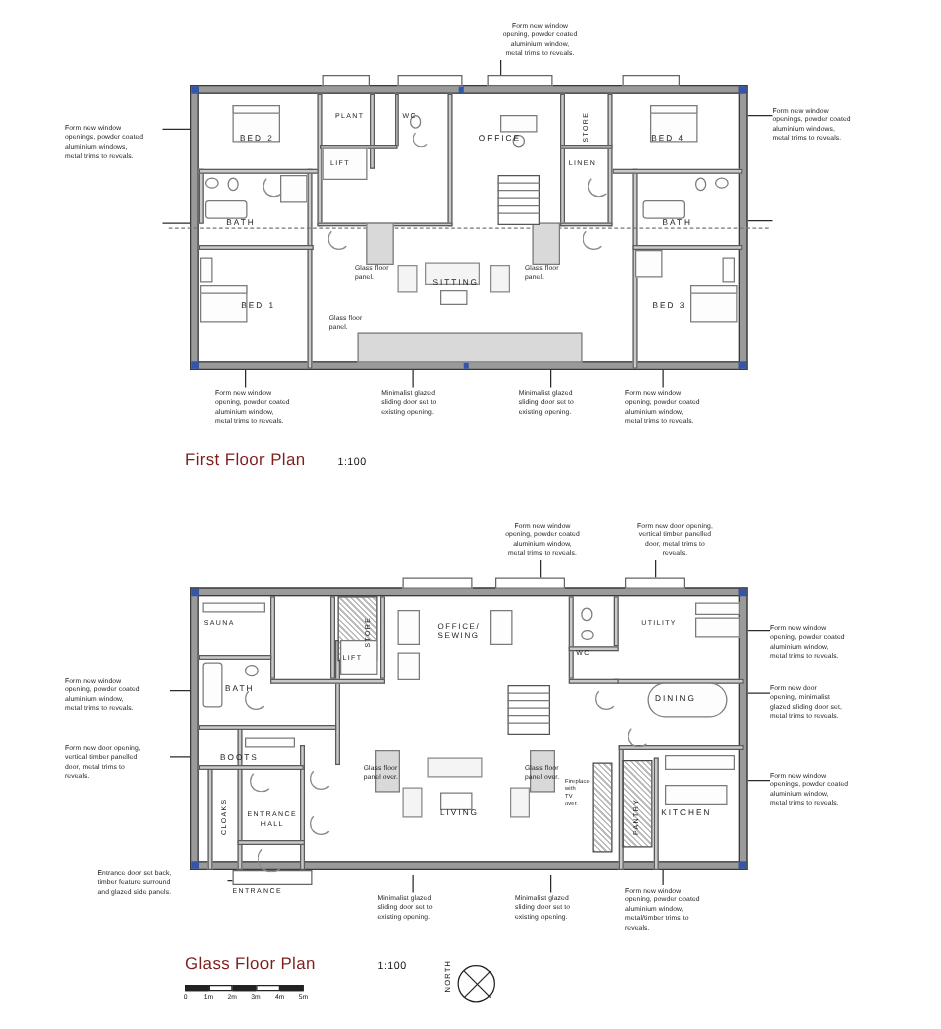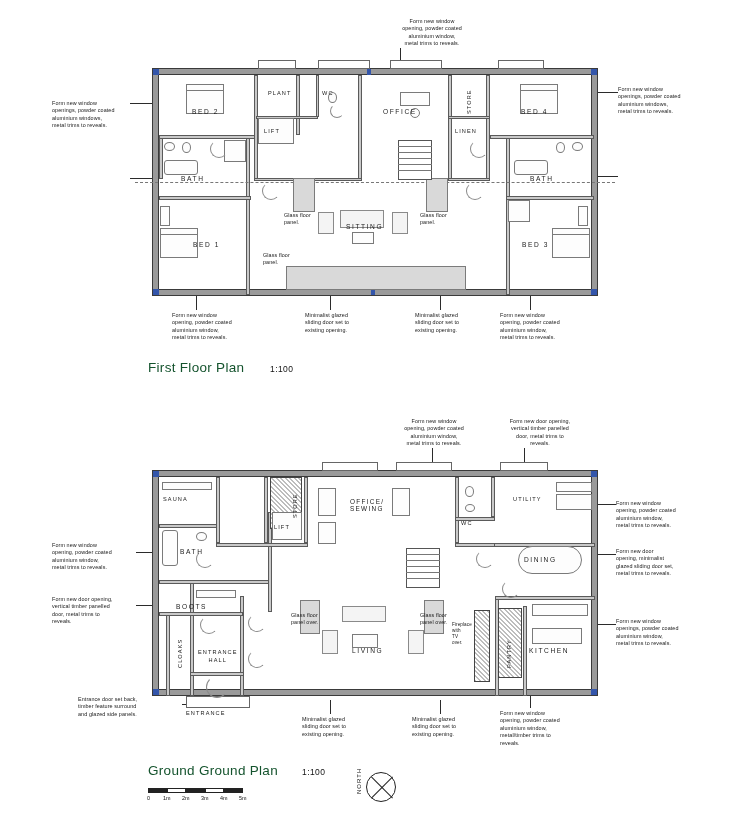--- a/index.html
+++ b/index.html
@@ -30,21 +30,21 @@
   .furn{position:absolute;border:.7px solid #7a7a7a;background:#fdfdfd;box-sizing:border-box;}
   .furn.r{border-radius:50%;}
   .furn.soft{background:#f4f4f4;border-color:#8a8a8a;}
   .door{position:absolute;border:.7px solid #8a8a8a;border-radius:50%;border-top-color:transparent;border-right-color:transparent;box-sizing:border-box;}
   .blue{position:absolute;background:#3355aa;}
   .dash{position:absolute;border-top:.7px dashed #777;}
   .stair{position:absolute;box-sizing:border-box;border:.7px solid #555;background:#fff;}
   .stairline{position:absolute;background:#777;height:.7px;}
 
   
-  .title{position:absolute;font-size:13.5px;letter-spacing:.3px;color:#14532d;}
+  .title{position:absolute;font-size:13.5px;letter-spacing:.3px;color:#7f1d1d;}
   .scale{position:absolute;font-size:8.5px;letter-spacing:.4px;color:#111;}
 
   
   .sb{position:absolute;}
   .sb .seg{position:absolute;height:5px;border:.7px solid #222;box-sizing:border-box;}
   .sb .seg.dark{background:#222;}
   .sb .tick{position:absolute;font-size:5.4px;color:#111;}
 
   
   .north{position:absolute;width:30px;height:30px;border:1px solid #222;border-radius:50%;box-sizing:border-box;}
@@ -371,21 +371,21 @@
     <div class="lbl sm" style="left:274px;top:124px;">LIFT</div>
     <div class="lbl" style="left:524px;top:156px;">DINING</div>
     <div class="lbl" style="left:176px;top:203px;">BOOTS</div>
     <div class="lbl sm vert" style="left:177px;top:268px;">CLOAKS</div>
     <div class="lbl sm" style="left:198px;top:248px;white-space:pre;text-align:center;font-size:5.6px;letter-spacing:1.1px;line-height:8px;"><span>ENTRANCE
 HALL</span></div>
     <div class="lbl" style="left:352px;top:247px;">LIVING</div>
     <div class="lbl sm vert" style="left:506px;top:268px;">PANTRY</div>
     <div class="lbl" style="left:529px;top:247px;">KITCHEN</div>
 
-    <div class="title" style="left:148px;top:363px;">Ground Ground Plan</div>
+    <div class="title" style="left:148px;top:363px;">Glass Floor Plan</div>
     <div class="scale" style="left:302px;top:367px;">1:100</div>
 
     <div class="sb" style="left:148px;top:388px;width:120px;height:18px;">
       <div class="seg dark" style="left:0px;top:0px;width:19px;"></div>
       <div class="seg" style="left:19px;top:0px;width:19px;"></div>
       <div class="seg dark" style="left:38px;top:0px;width:19px;"></div>
       <div class="seg" style="left:57px;top:0px;width:19px;"></div>
       <div class="seg dark" style="left:76px;top:0px;width:19px;"></div>
       <div class="tick" style="left:-1px;top:7px;">0</div>
       <div class="tick" style="left:15px;top:7px;">1m</div>

